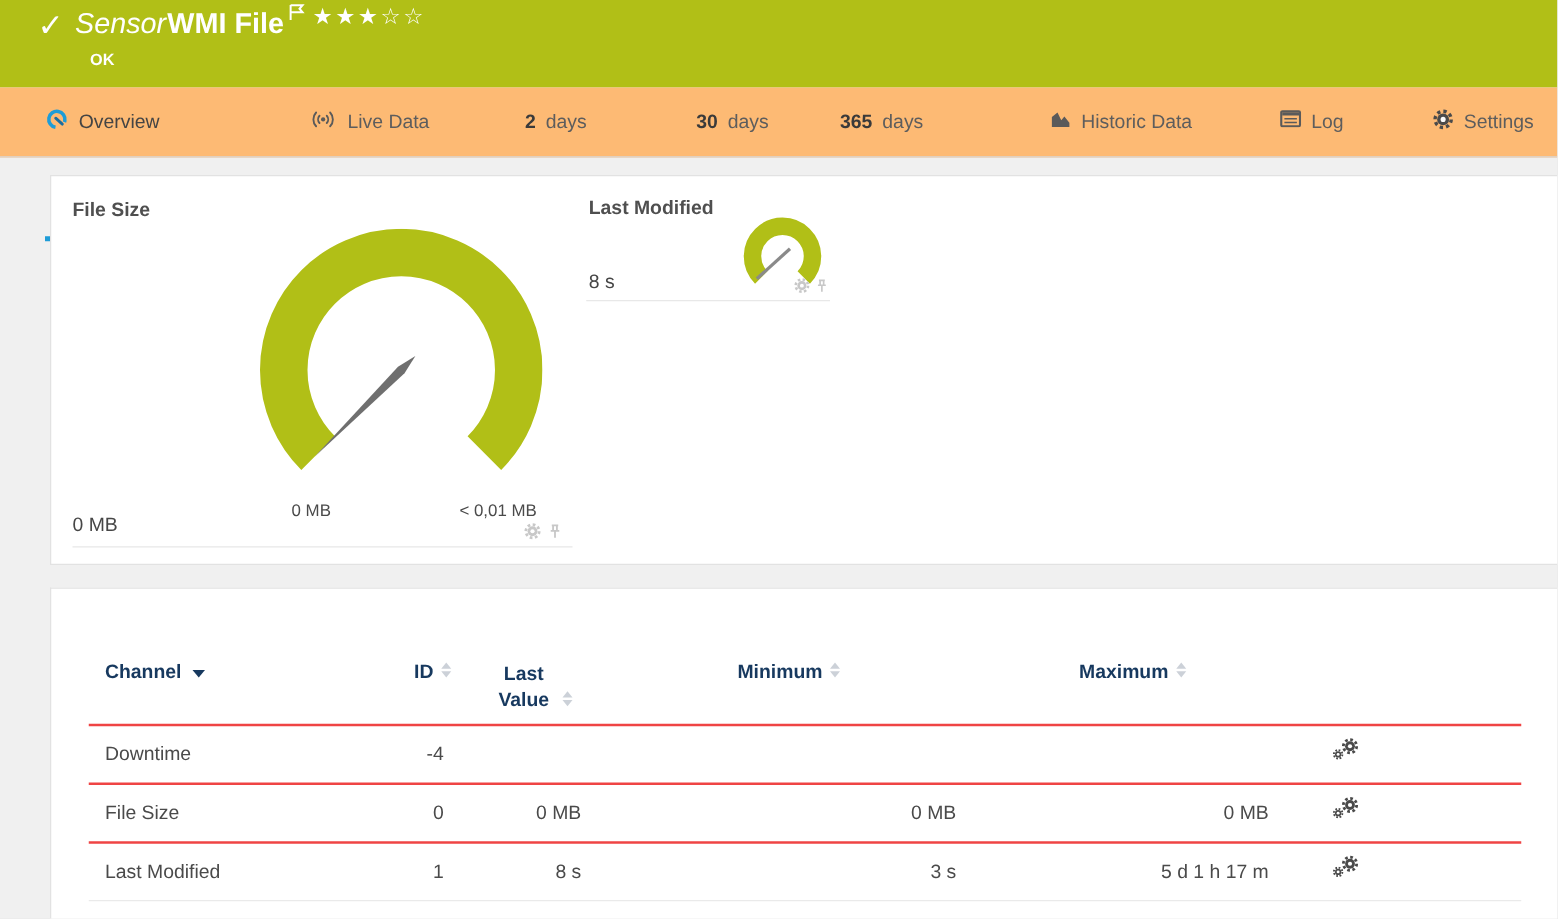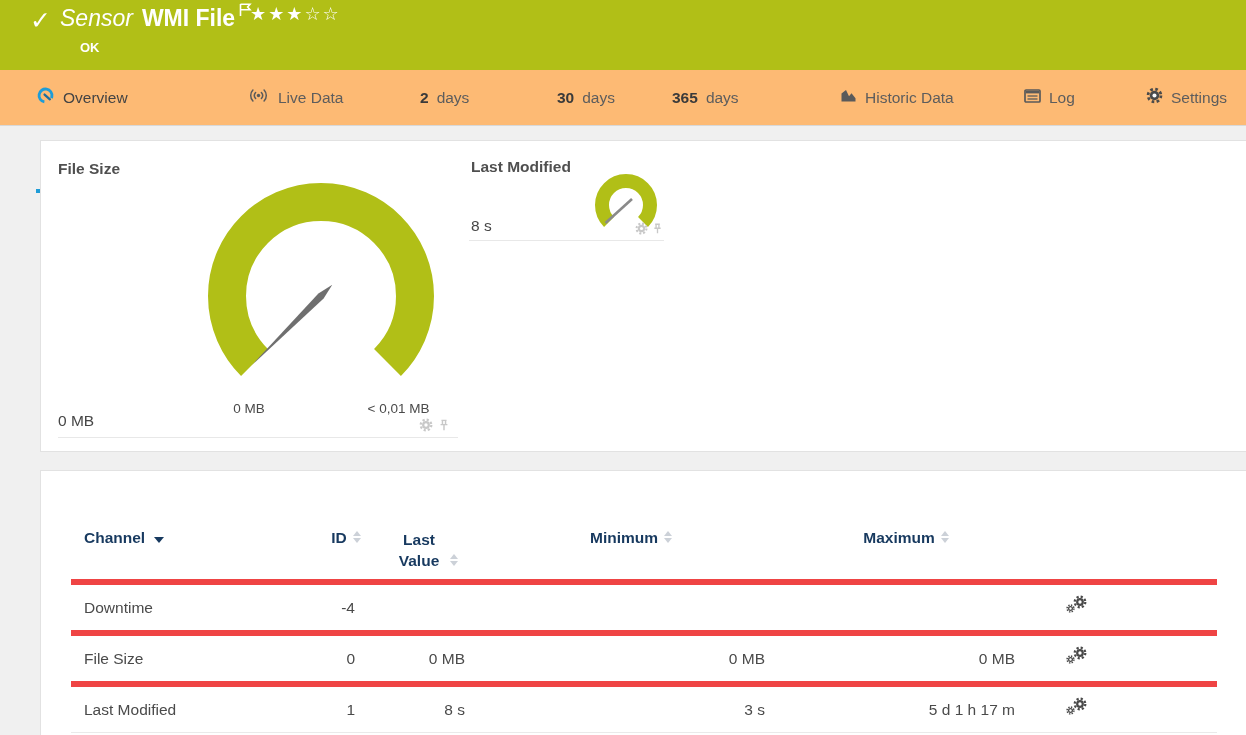--- a/index.html
+++ b/index.html
@@ -3,25 +3,25 @@
 <meta charset="utf-8">
 <style>
   html,body{margin:0;padding:0;background:#e9e9e9;}
   .page{position:relative;width:1246px;height:735px;overflow:hidden;background:#f0f0f0;
         font-family:"Liberation Sans","DejaVu Sans",sans-serif;color:#4a4a4a;}
 
   
   .hdr{position:absolute;left:0;top:0;width:1246px;height:70px;background:#b1bf17;}
   .hdr .check{position:absolute;left:30px;top:6px;color:#fff;font-size:25px;font-weight:bold;}
   .hdr .titlerow{position:absolute;left:60px;top:5px;color:#fff;font-size:23px;white-space:nowrap;}
-  .hdr .kind{font-style:italic;font-weight:400;margin-right:9px;}
+  .hdr .kind{font-style:italic;font-weight:400;margin-right:1px;}
   .hdr .name{font-weight:700;text-align:center;}
   .hdr .flag{position:relative;top:-9px;left:4px;display:inline-block;}
   .hdr .stars{position:absolute;left:250px;top:3px;color:#fff;font-size:18px;letter-spacing:2px;}
-  .hdr .ok{position:absolute;left:80px;top:40px;color:#fff;font-size:13px;font-weight:700;}
+  .hdr .ok{position:absolute;left:72px;top:40px;color:#fff;font-size:13px;font-weight:700;}
 
   
   .tabbar{position:absolute;left:0;top:70px;width:1246px;height:56px;background:#fdba74;
           border-bottom:1px solid #d8d8d8;box-sizing:border-box;}
   .tab{position:absolute;top:0;height:55px;display:flex;align-items:center;gap:8px;
        font-size:15.5px;color:#5d5d5d;cursor:pointer;white-space:nowrap;}
   .tab .num{font-weight:700;color:#3a3a3a;}
   .tab-overview{left:36px;}
   .tab-overview .lbl{color:#444;}
   .tab-underline{position:absolute;left:36px;top:119px;width:155px;height:4px;background:#1e9cd7;}
@@ -50,21 +50,21 @@
 
   .g-title-secondary{position:absolute;left:430px;top:17px;}
   .g-svg-secondary{position:absolute;left:547px;top:30px;}
   .g-value-secondary{position:absolute;left:430px;top:76px;font-size:15.5px;color:#464646;}
   .g-icons-secondary{position:absolute;left:594px;top:81px;display:flex;gap:4px;align-items:center;}
   .g-div-secondary{position:absolute;left:428px;top:99px;width:195px;height:1px;background:#e8e8e8;}
 
   
   .tbl{margin:58px 30px 0 30px;width:1146px;}
   .trow{display:grid;grid-template-columns:250px 50px 110px 300px 250px auto;align-items:center;
-        height:45px;border-top:6px solid #ef4444;font-size:15.5px;color:#4a4a4a;}
+        height:45px;border-top:2px solid #ef4444;font-size:15.5px;color:#4a4a4a;}
   .trow:last-child{border-bottom:1px solid #eaeaea;}
   .thead{display:grid;grid-template-columns:250px 50px 110px 300px 250px auto;align-items:start;
          padding-bottom:8px;font-size:15.5px;font-weight:700;color:#17395f;min-height:42px;}
   .cell-l{text-align:left;padding-left:13px;}
   .cell-r{text-align:center;}
   .val-r{text-align:right;padding-right:16px;}
   .hdr-lv-text{display:inline-block;max-width:50px;line-height:21px;}
   .sort{display:inline-block;margin-left:6px;}
   .sort .up,.sort .dn{display:block;width:0;height:0;border-left:4.5px solid transparent;border-right:4.5px solid transparent;}
   .sort .up{border-bottom:5px solid #ccd1d8;margin-bottom:2px;}

